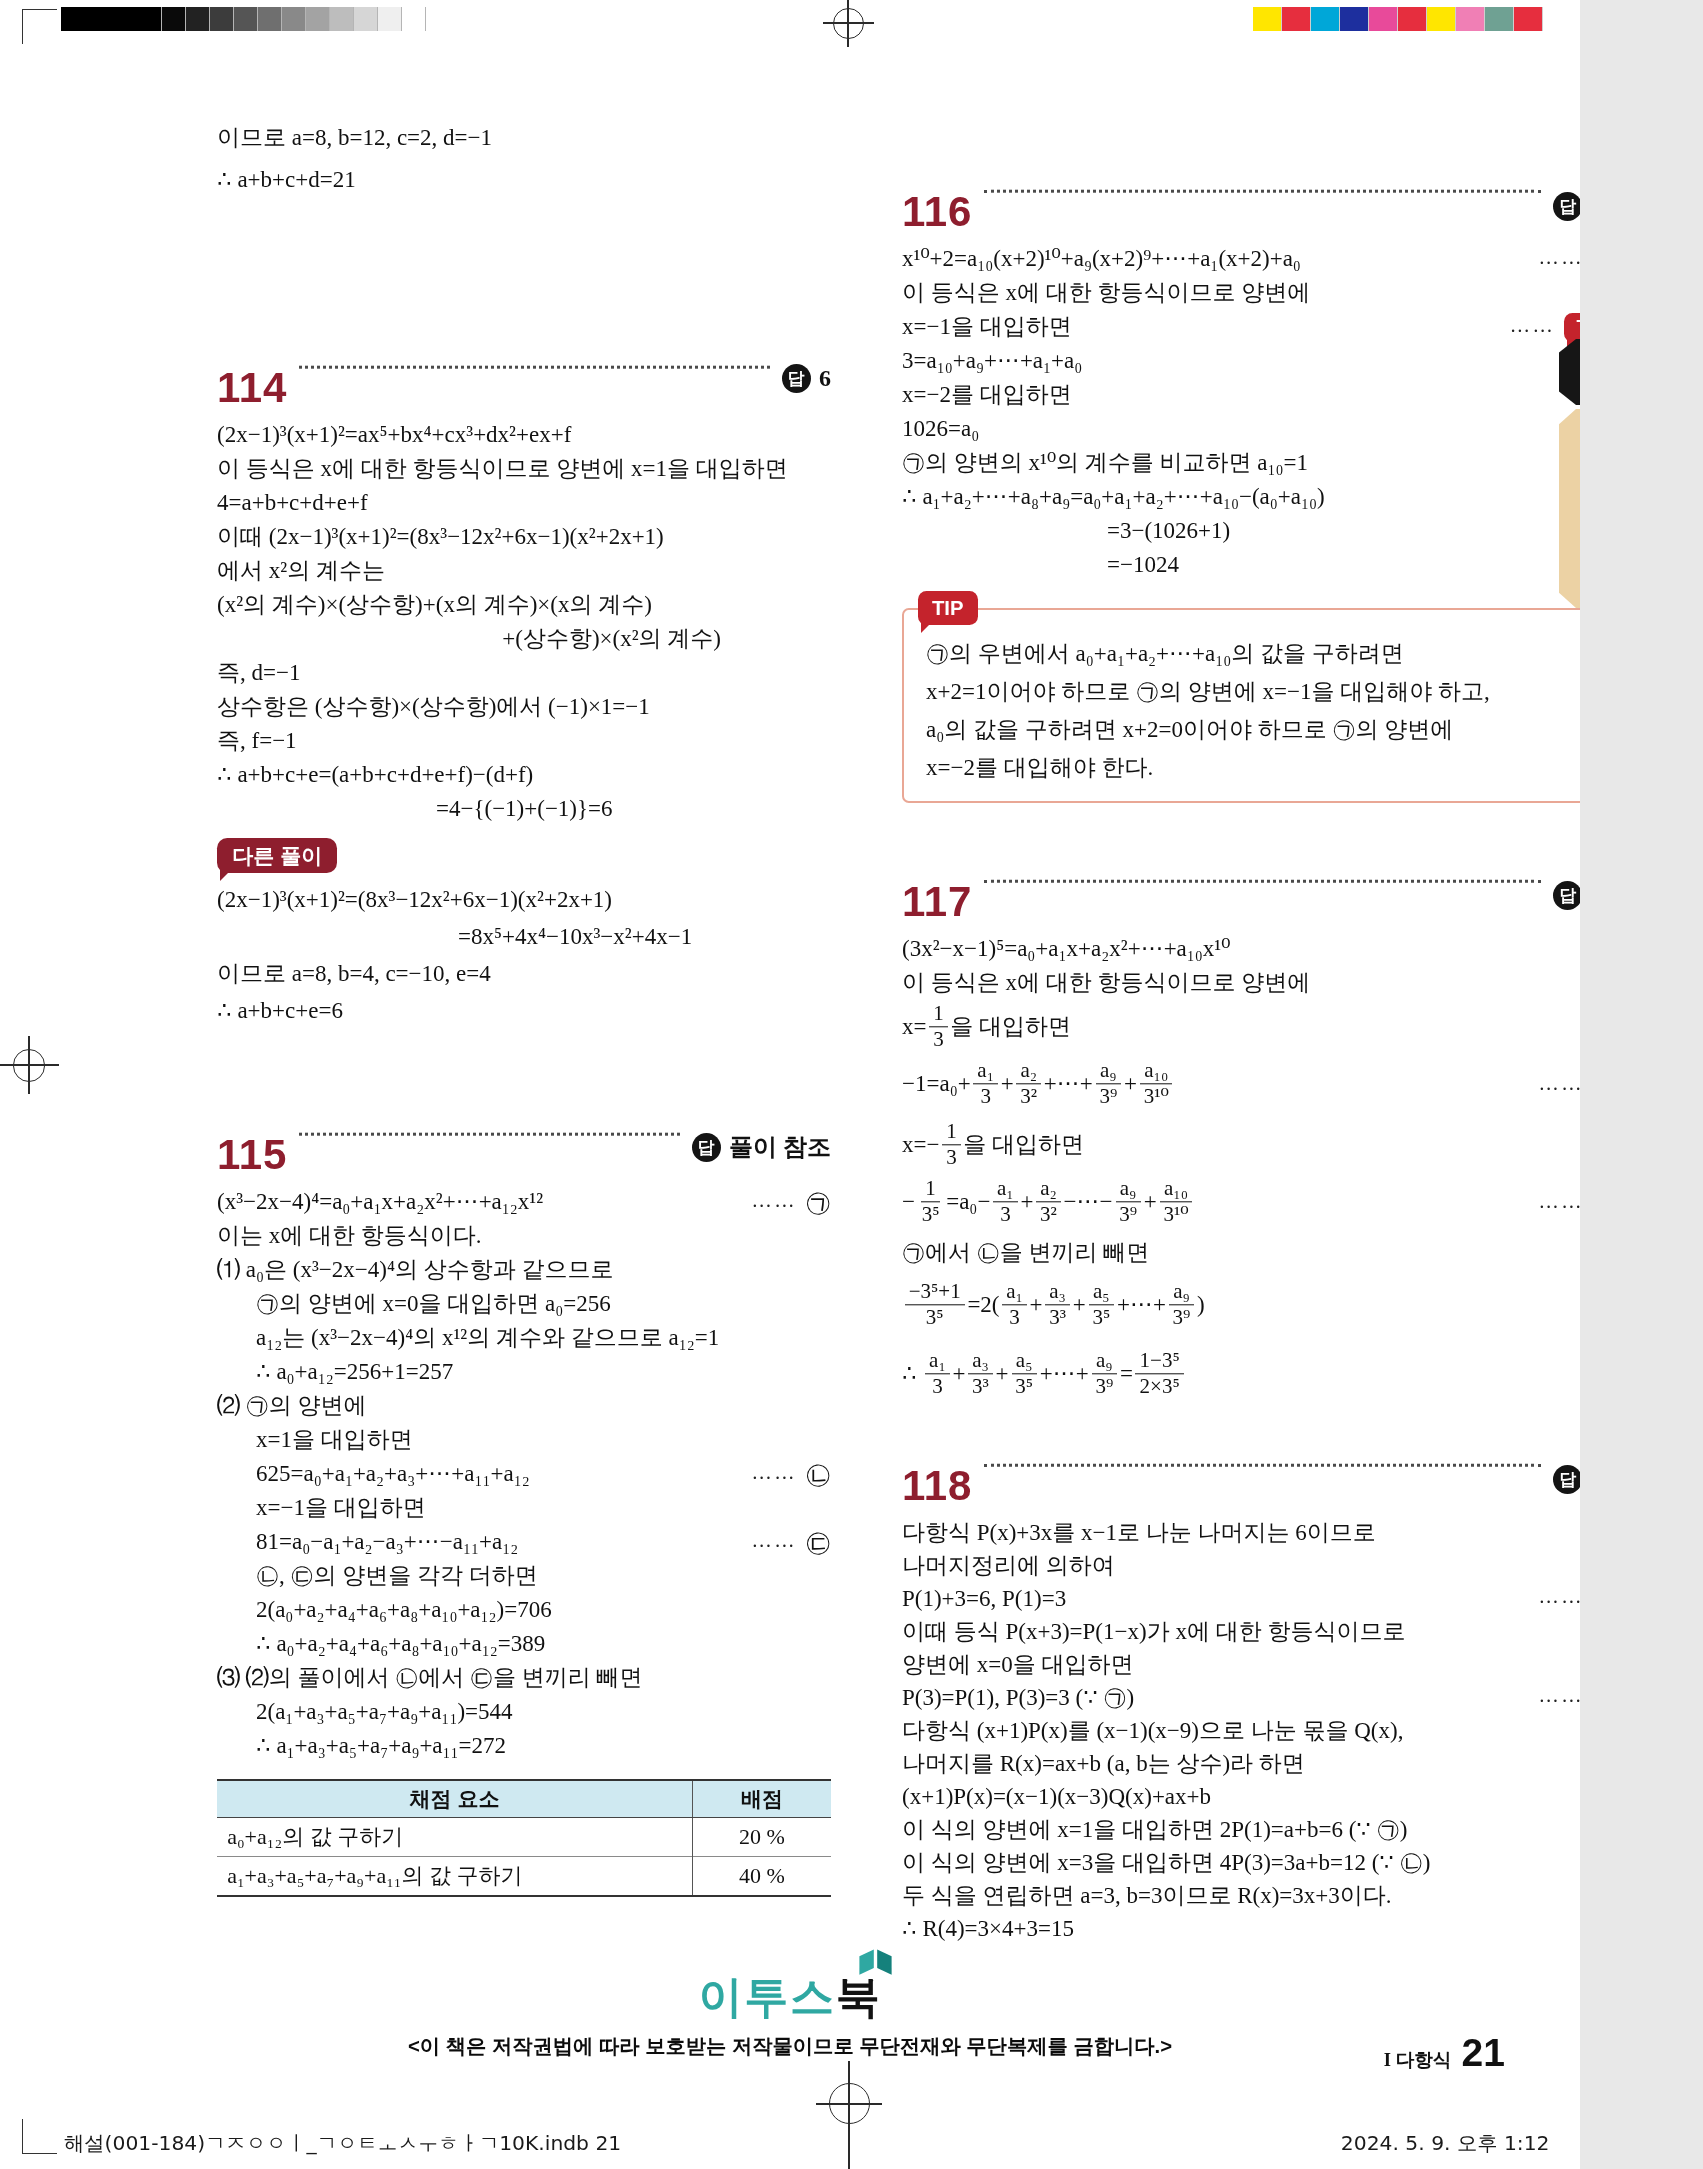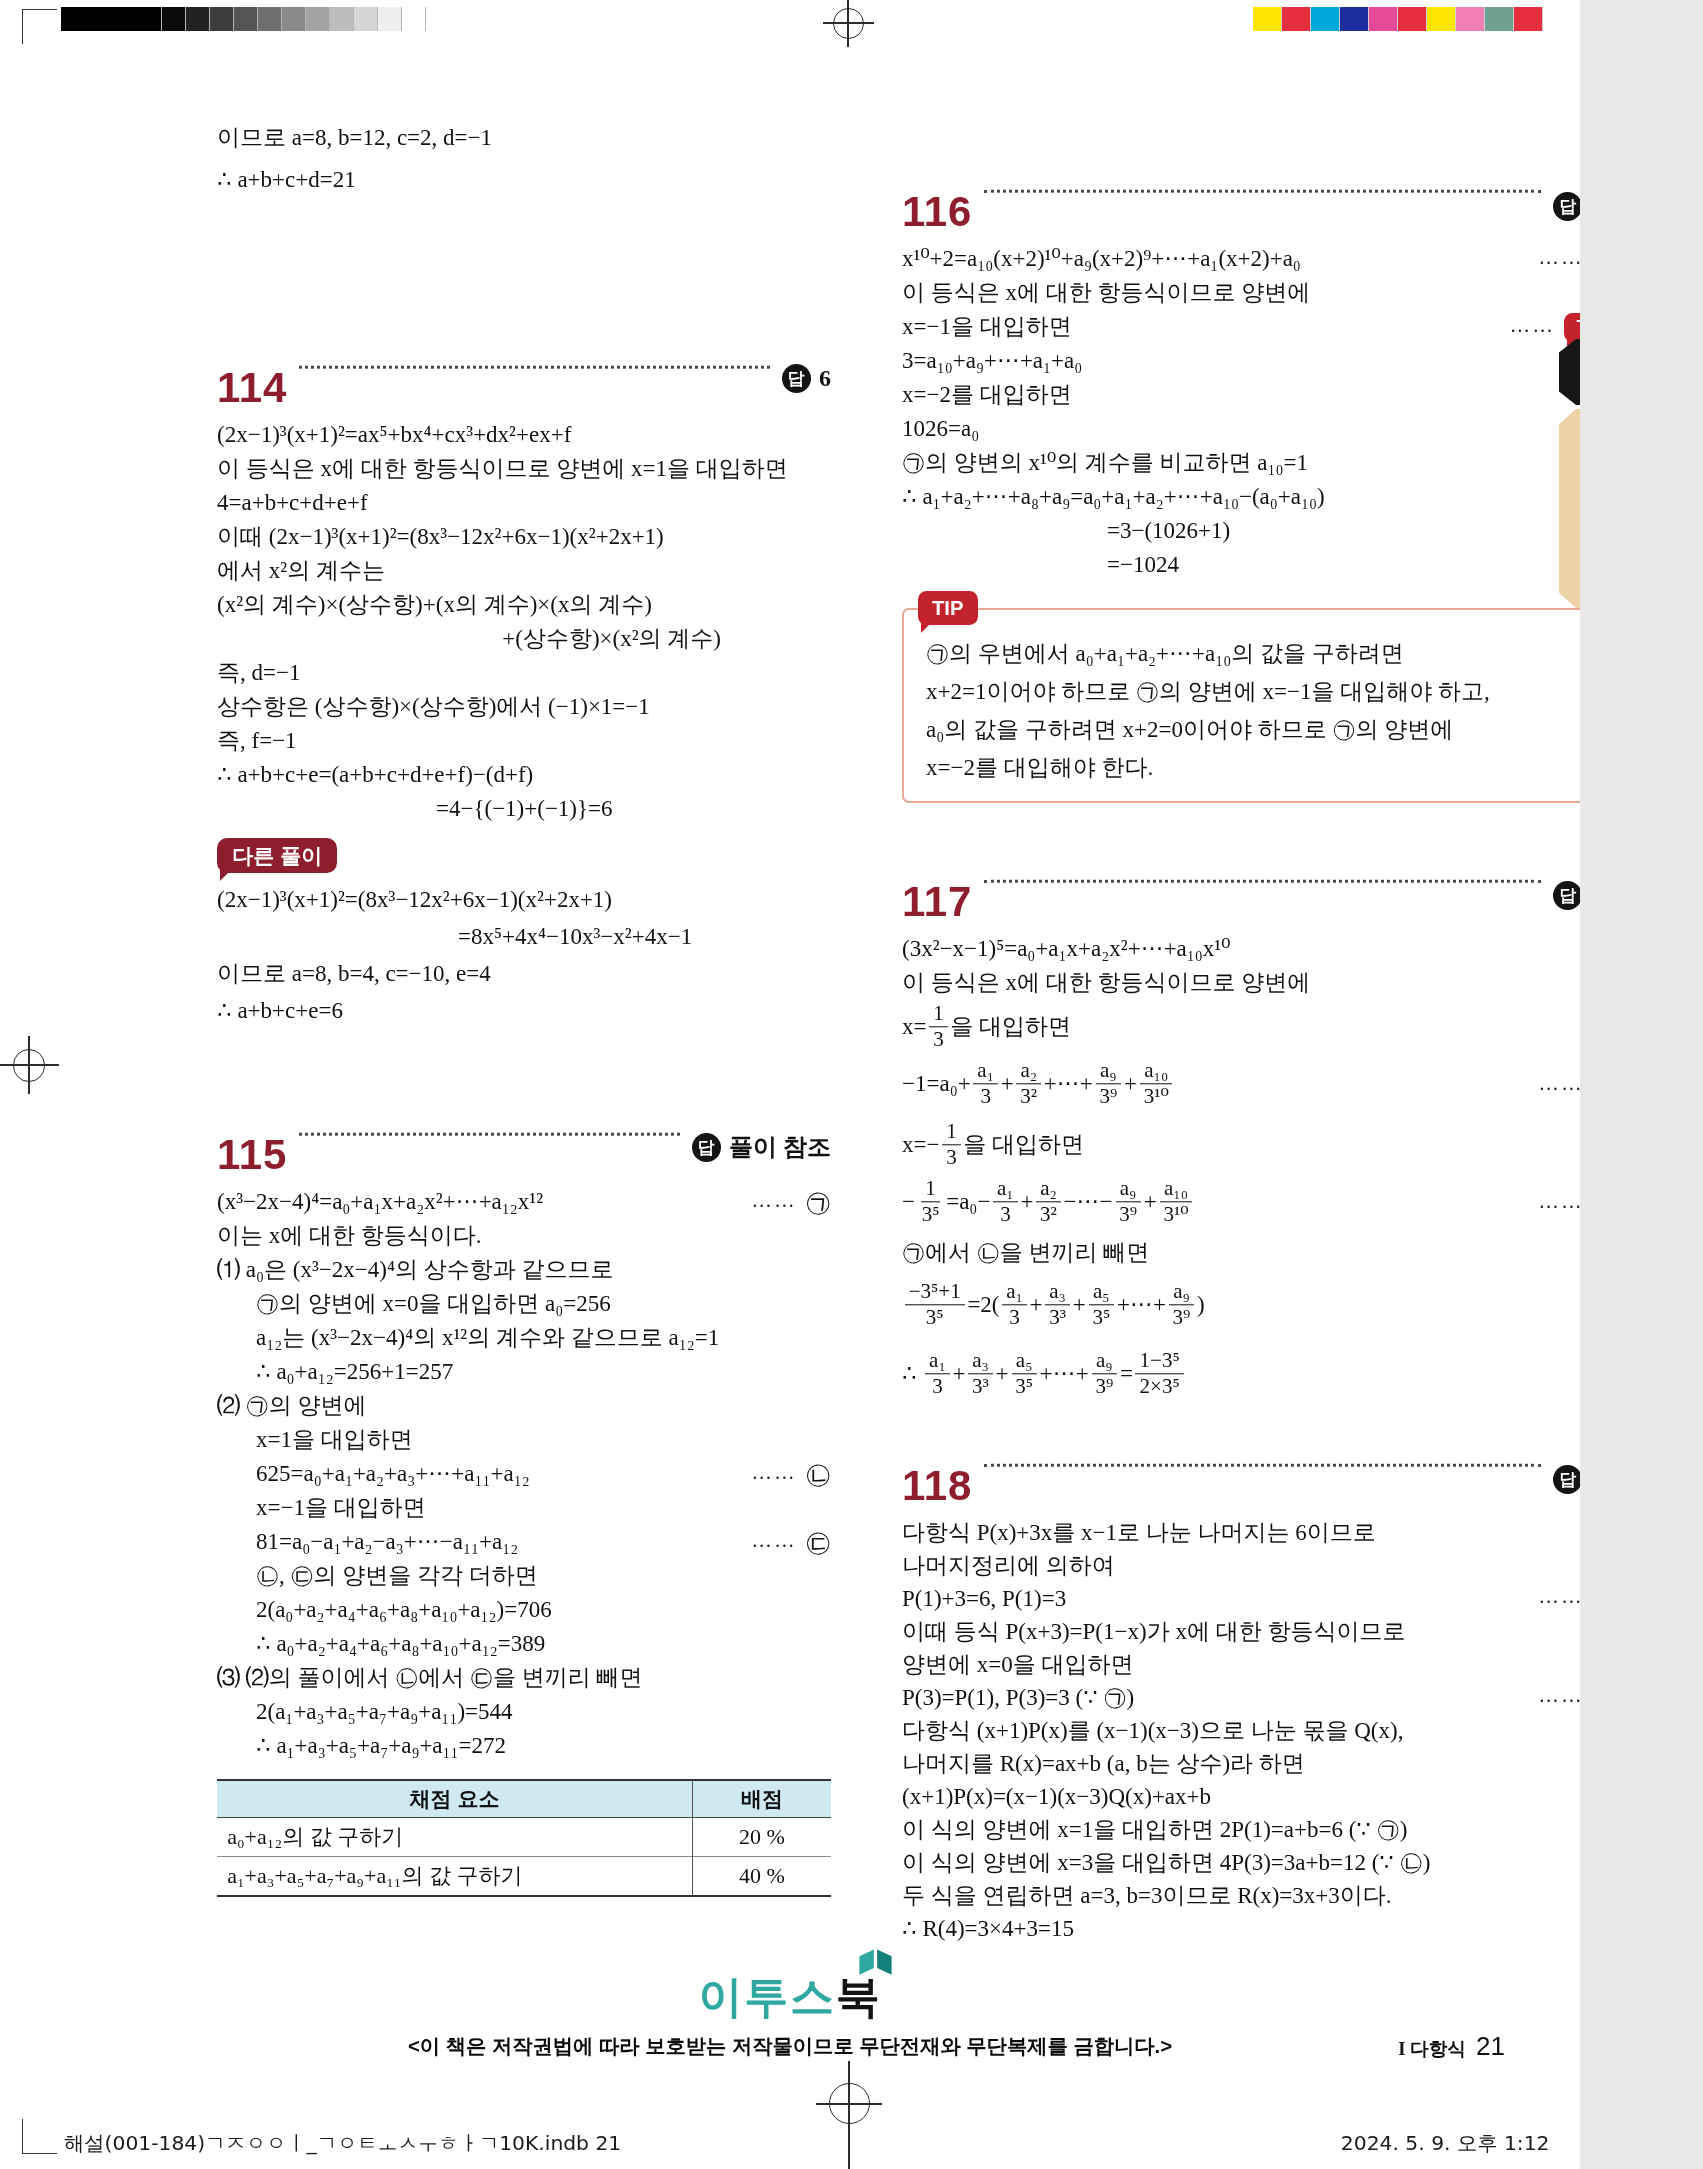--- a/index.html
+++ b/index.html
@@ -109,21 +109,21 @@
   .logo{position:absolute;top:1968px;left:0;right:0;display:flex;justify-content:center;}
   .logo .wrap{position:relative;display:inline-flex;align-items:baseline;}
   .logo .t{font-family:"Liberation Sans",sans-serif;font-weight:bold;font-size:44px;letter-spacing:1.7px;}
   .logo .t.teal{color:#2fa8a2;}
   .logo .t.blk{color:#121212;}
   .logo svg{position:absolute;right:-13.6px;top:-22px;}
   .copyright{position:absolute;top:2032px;left:0;right:0;text-align:center;
       font-family:"Liberation Sans",sans-serif;font-weight:bold;font-size:20.3px;color:#0c0c0c;}
   .pagelabel{position:absolute;top:2031px;right:75px;display:flex;align-items:baseline;gap:10.2px;}
   .pagelabel .sec{font-size:18.6px;font-weight:bold;}
-  .pagelabel .pno{font-size:26px;font-weight:normal;font-family:"Liberation Sans",sans-serif;}
+  .pagelabel .pno{font-size:39px;font-weight:bold;font-family:"Liberation Sans",sans-serif;}
   .pfoot{position:absolute;top:2129px;font-family:"DejaVu Sans",sans-serif;font-size:20.3px;color:#1a1a1a;}
   .pfoot.fn{left:64px;}
   .pfoot.dt{right:30.5px;}
 </style>
 </head>
 <body>
 
 <div class="page">
 
   <div class="gs-strip">
@@ -446,21 +446,21 @@
         </div>
         <div class="ln">이때 등식 P(x+3)=P(1−x)가 x에 대한 항등식이므로</div>
         <div class="ln">양변에 x=0을 대입하면</div>
         <div class="ln mline">
           <span>P(3)=P(1), P(3)=3 (∵ ㉠)</span>
           <span class="mk">
               <span class="dots">……</span>
               <span class="sym">㉡</span>
             </span>
         </div>
-        <div class="ln">다항식 (x+1)P(x)를 (x−1)(x−3)으로 나눈 몫을 Q(x),</div>
+        <div class="ln">다항식 (x+1)P(x)를 (x−1)(x−9)으로 나눈 몫을 Q(x),</div>
         <div class="ln">나머지를 R(x)=ax+b (a, b는 상수)라 하면</div>
         <div class="ln">(x+1)P(x)=(x−1)(x−3)Q(x)+ax+b</div>
         <div class="ln">이 식의 양변에 x=1을 대입하면 2P(1)=a+b=6 (∵ ㉠)</div>
         <div class="ln">이 식의 양변에 x=3을 대입하면 4P(3)=3a+b=12 (∵ ㉡)</div>
         <div class="ln">두 식을 연립하면 a=3, b=3이므로 R(x)=3x+3이다.</div>
         <div class="ln">∴ R(4)=3×4+3=15</div>
       </div>
     </section>
   </div>
 

